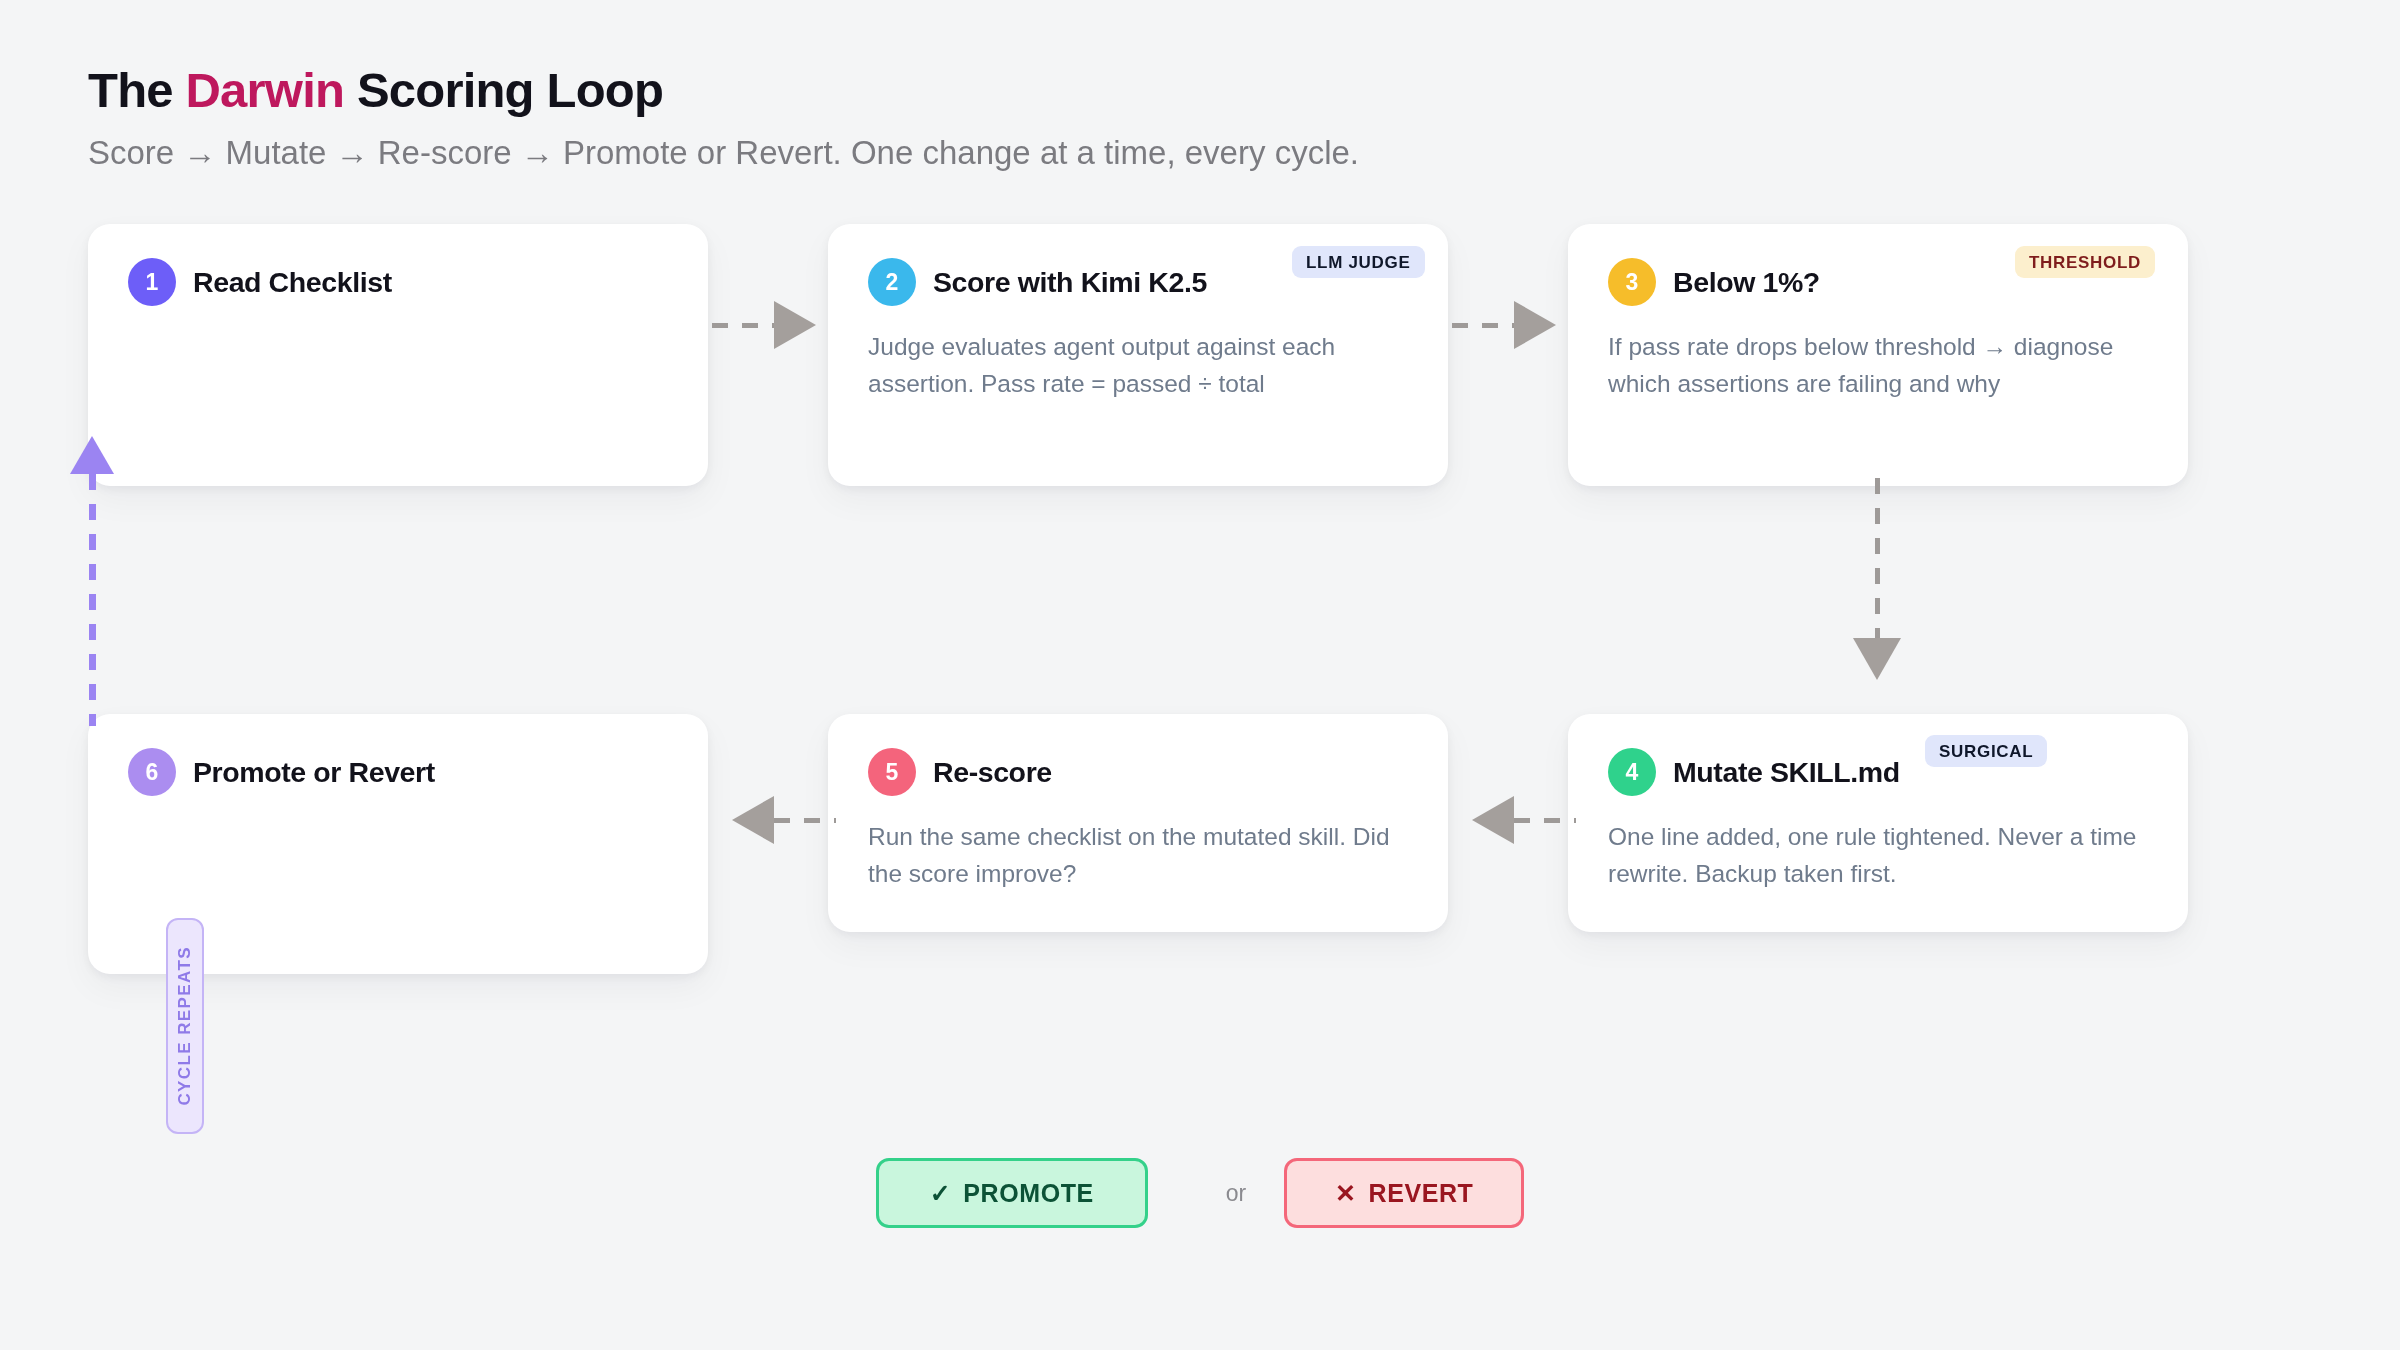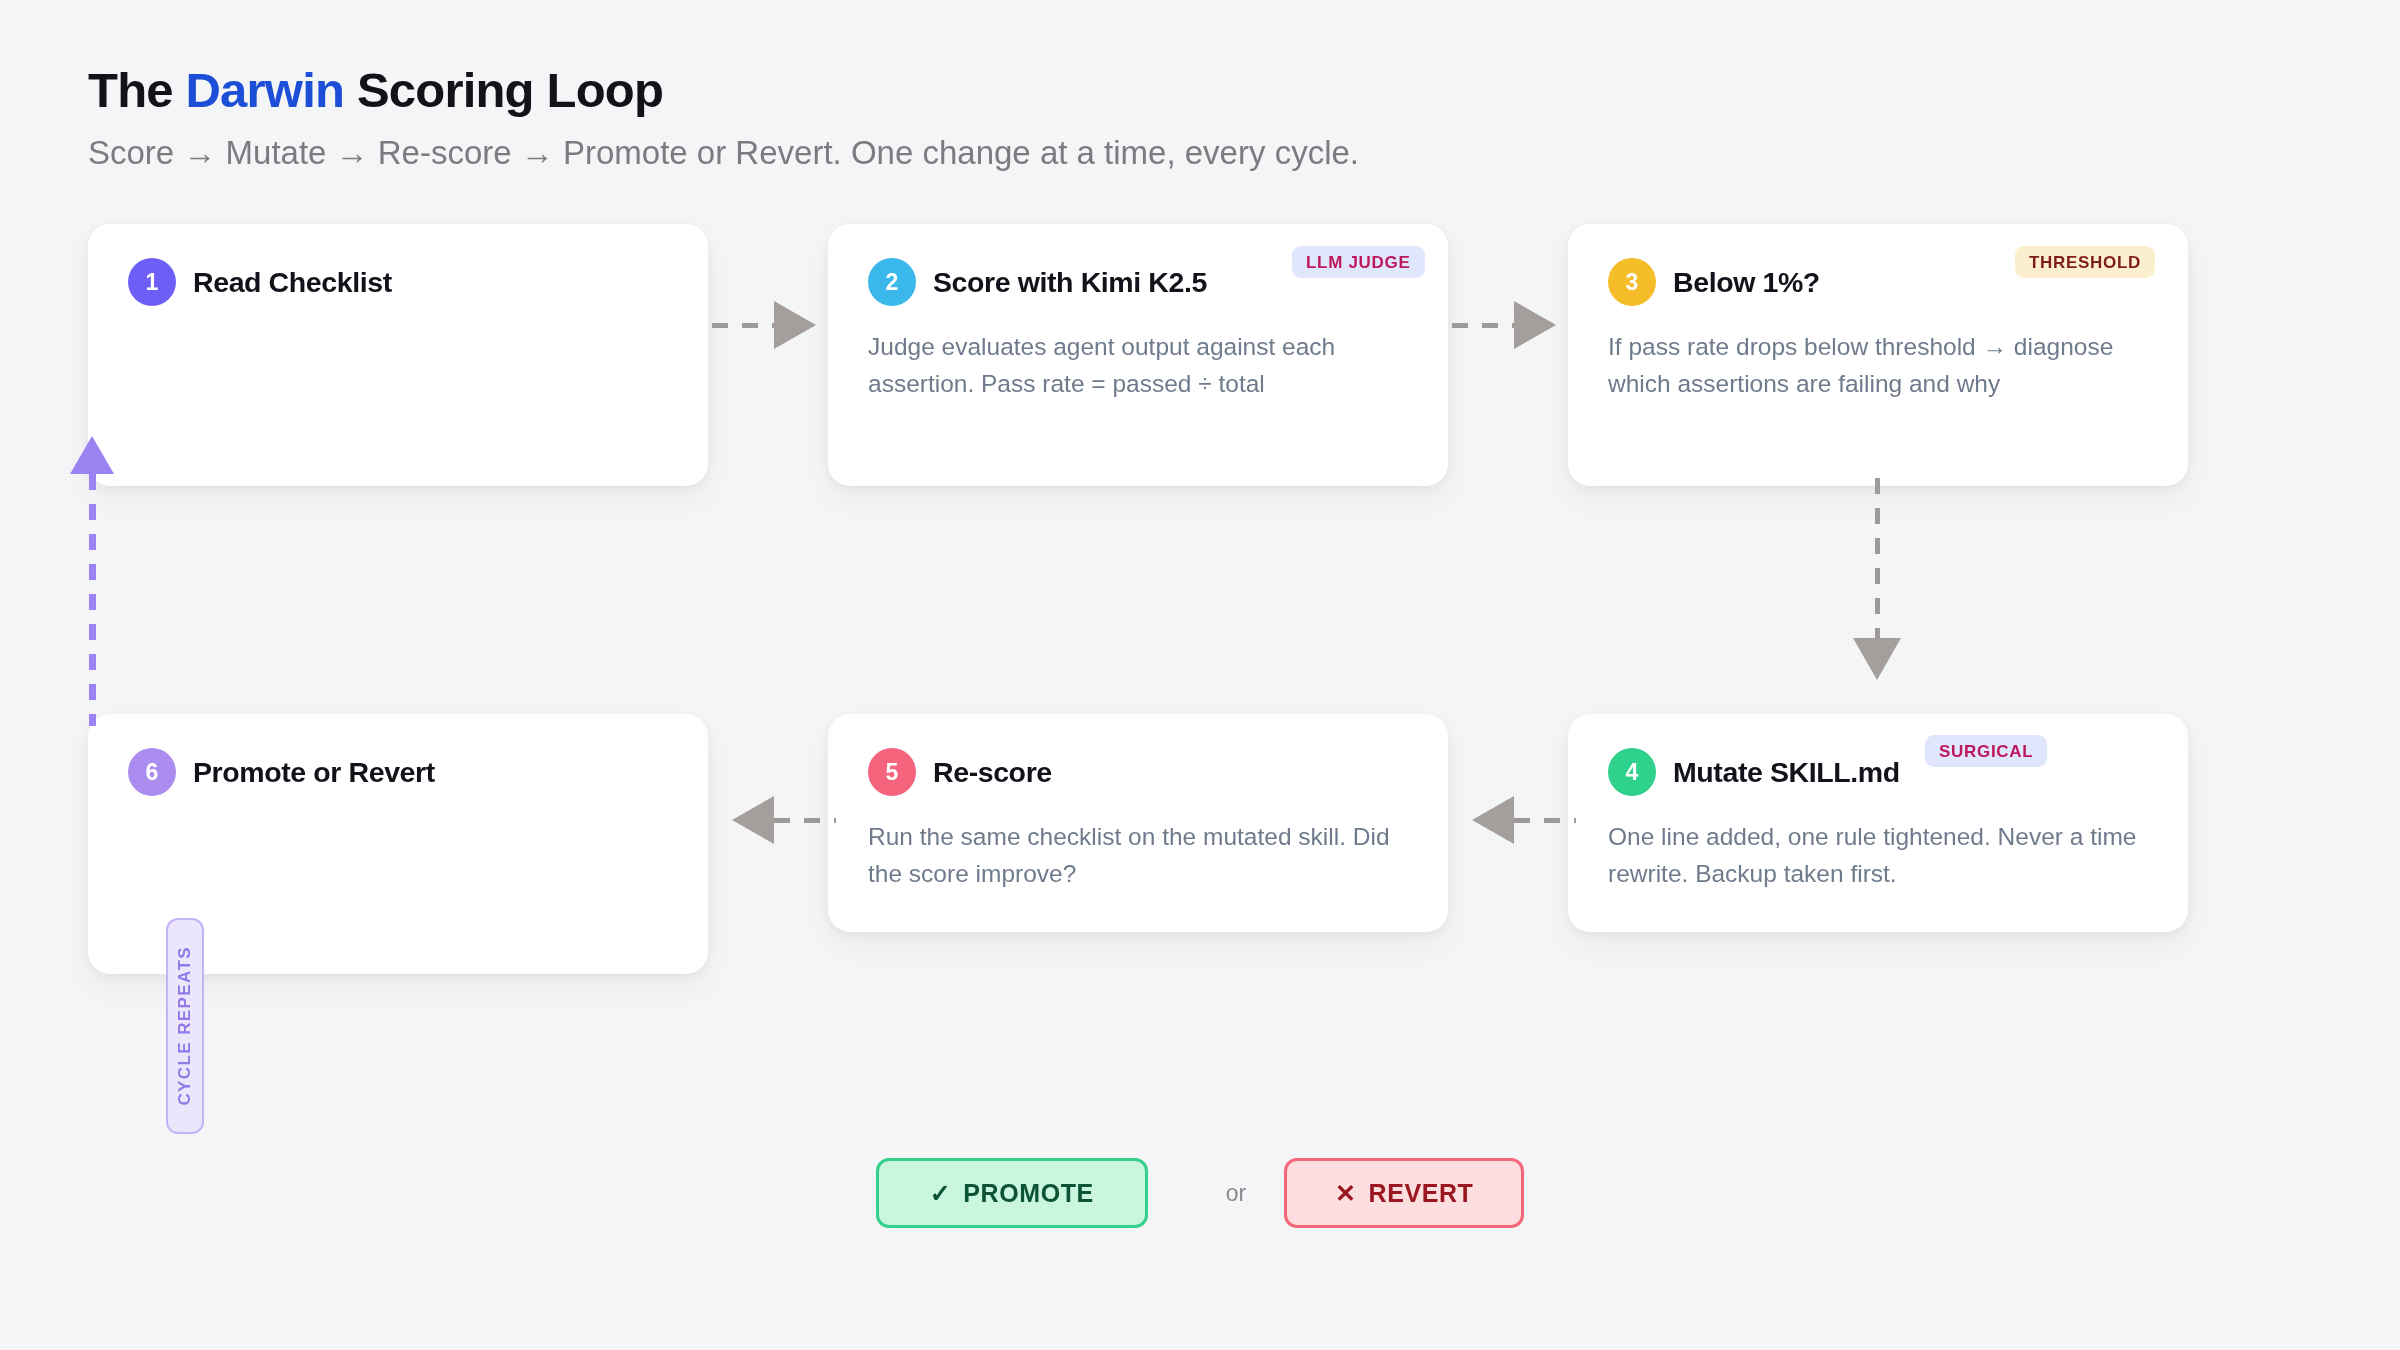--- a/index.html
+++ b/index.html
@@ -27,21 +27,21 @@
     width: 1600px;
   }
   .title {
     font-size: 49px;
     font-weight: bold;
     color: #12121b;
     letter-spacing: -0.8px;
     line-height: 1.15;
     white-space: nowrap;
   }
-  .title .accent { color: #1d4ed8; }
+  .title .accent { color: #be185d; }
   .subtitle {
     margin-top: 14px;
     font-size: 33px;
     color: #7b7b80;
     line-height: 1.3;
     white-space: nowrap;
   }
 
   
   .card {
@@ -101,21 +101,21 @@
     height: 32px;
     padding: 0 14px;
     border-radius: 9px;
     display: flex;
     align-items: center;
     font-size: 17px;
     font-weight: bold;
     letter-spacing: 0.7px;
     line-height: 1;
   }
-  .badge.blue   { background: #e0e6fb; color: #be185d; }
+  .badge.blue   { background: #e0e6fb; color: #0f172a; }
   .badge.yellow { background: #fcefcd; color: #7f1d1d; }
 
   #badge-2 { left: 1292px; top: 246px; }
   #badge-3 { left: 2015px; top: 246px; }
   #badge-4 { left: 1925px; top: 735px; }
 
   
   .arrow { position: absolute; }
 
   .h-arrow {

